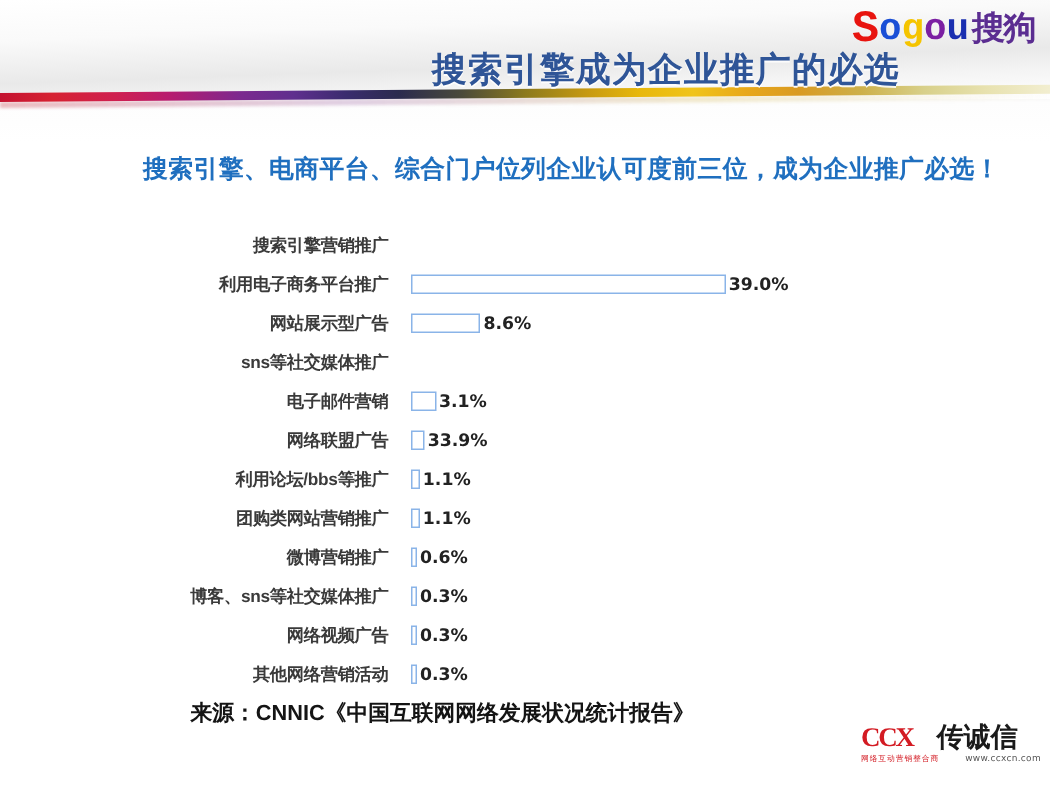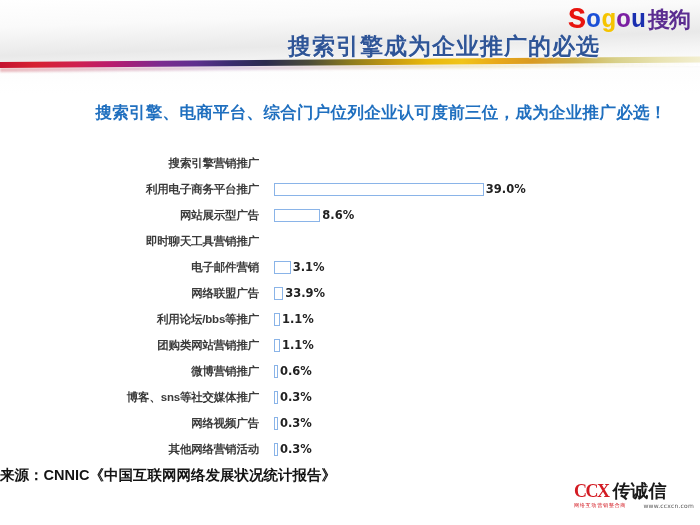--- a/index.html
+++ b/index.html
@@ -107,39 +107,40 @@
   }
   .bar-value{
     font-size:11.5px;font-weight:bold;color:#222;
     margin-left:2px;white-space:nowrap;
     font-family:"DejaVu Sans",sans-serif;
   }
 
   
   .source{
     position:absolute;left:0;top:466px;width:700px;
+    text-align:center;
     font-size:14.5px;font-weight:bold;color:#141414;
     white-space:nowrap;
     padding-right:110px;box-sizing:border-box;
   }
 
   
   .ccx{
     position:absolute;right:6px;bottom:10px;
     width:120px;height:36px;
   }
   .ccx-row{display:flex;align-items:flex-end;height:22px;}
   .ccx-mark{
     font-size:18px;font-weight:bold;color:#d31b23;
     letter-spacing:-1.5px;line-height:20px;
     font-family:Liberation Serif, serif;
   }
   .ccx-cn{
     font-size:18px;font-weight:bold;color:#1a1a1a;
-    margin-left:4px;line-height:20px;letter-spacing:0px;
+    margin-left:16px;line-height:20px;letter-spacing:0px;
   }
   .ccx-sub{
     display:flex;justify-content:space-between;
     width:120px;margin-top:1px;
   }
   .ccx-sub-cn{font-size:5.2px;color:#d31b23;letter-spacing:.6px;}
   .ccx-sub-url{font-size:6px;color:#555;letter-spacing:.2px;font-family:"DejaVu Sans",sans-serif;}
 </style>
 </head>
 <body>
@@ -171,21 +172,21 @@
         </div>
       </div>
       <div class="row">
         <div class="row-label">网站展示型广告</div>
         <div class="bar-wrap">
           <div class="bar" style="width: 46.2762px;"></div>
           <div class="bar-value">8.6%</div>
         </div>
       </div>
       <div class="row">
-        <div class="row-label">即时聊天工具营销推广</div>
+        <div class="row-label">sns等社交媒体推广</div>
       </div>
       <div class="row">
         <div class="row-label">电子邮件营销</div>
         <div class="bar-wrap">
           <div class="bar" style="width: 16.681px;"></div>
           <div class="bar-value">3.1%</div>
         </div>
       </div>
       <div class="row">
         <div class="row-label">网络联盟广告</div>

